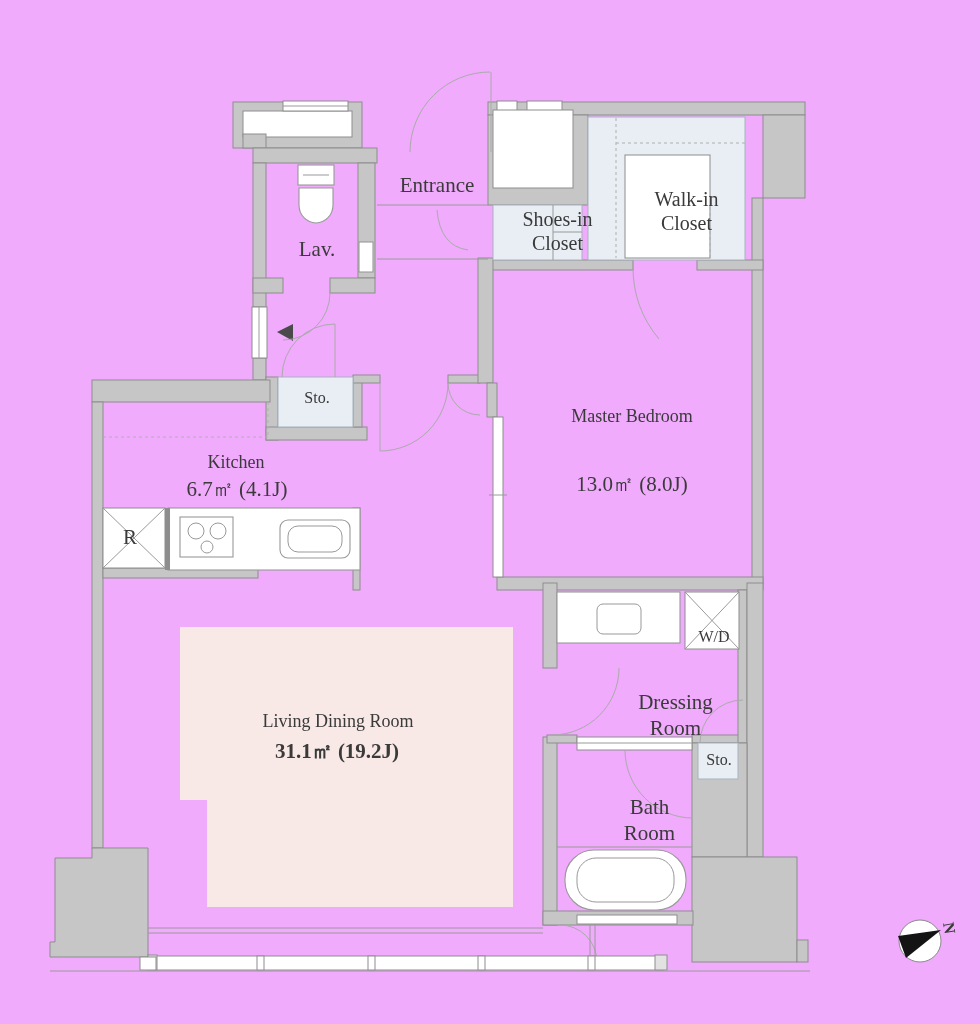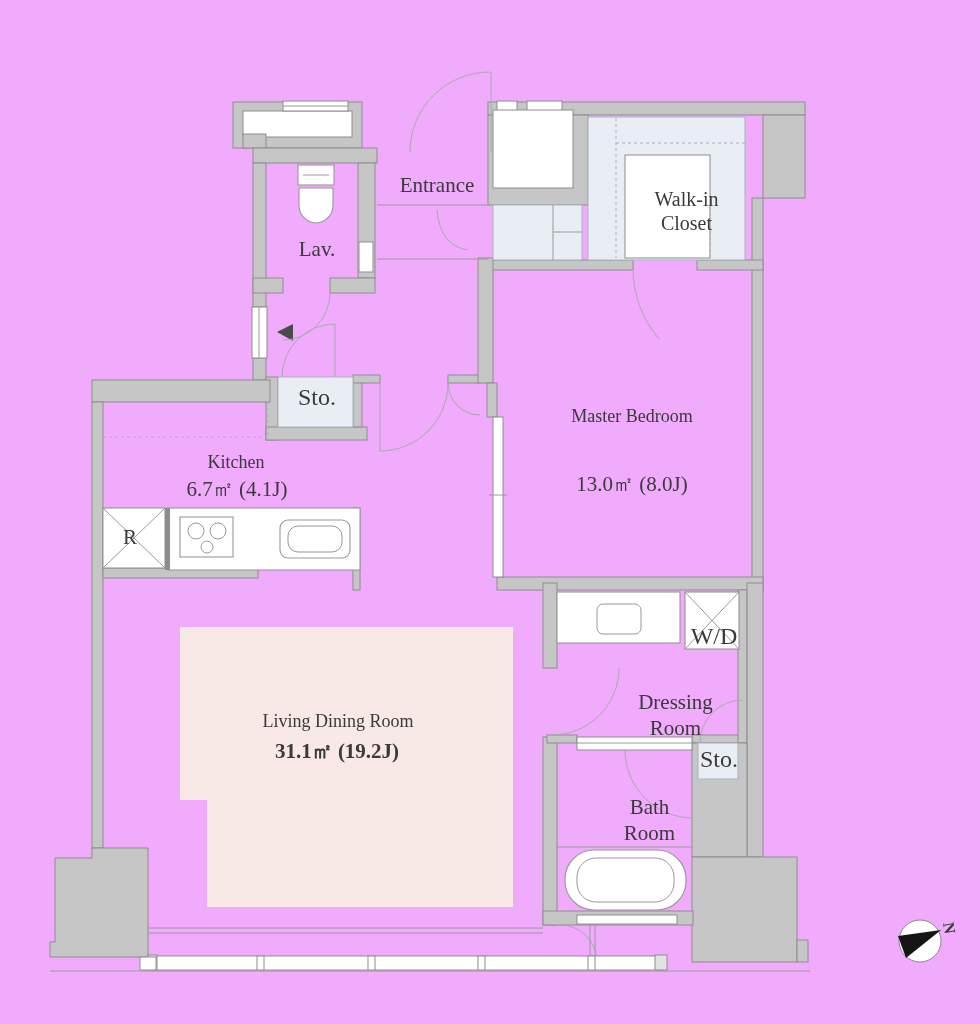--- a/index.html
+++ b/index.html
@@ -18,21 +18,21 @@
   .dash{fill:none;stroke:#b0b0b0;stroke-width:1;stroke-dasharray:3 3;}
   .win{fill:#fff;stroke:#8d8d8d;stroke-width:1;}
   .cap{fill:#e2e2e2;stroke:#8d8d8d;stroke-width:1;}
   .mark{fill:#4a4a4a;stroke:none;}
   .label{position:absolute;transform:translate(-50%,-50%);text-align:center;
          line-height:1.22;white-space:nowrap;}
   .wrap{white-space:normal;padding-left:39px;}
   .fs22{font-size:18px;}
   .fs21{font-size:21px;}
   .fs20{font-size:20px;}
-  .fs18{font-size:24px;}
+  .fs18{font-size:16px;}
   .compass-n{position:absolute;transform:translate(-50%,-50%) rotate(80deg);
              font-size:16px;font-weight:bold;}
 </style>
 </head>
 <body>
 
 <div class="plan">
   <svg width="980" height="1024" viewBox="0 0 980 1024">
 
     <polygon class="pink" points="180,627 513,627 513,907 207,907 207,800 180,800"></polygon>
@@ -185,20 +185,21 @@
 
     <g>
       <circle cx="920" cy="941" r="21" fill="#fff" stroke="#8a8a8a" stroke-width="1"></circle>
       <polygon fill="#141414" points="898,936 941,930 906,958"></polygon>
     </g>
   </svg>
 
   <div class="label fs21" style="left:437px;top:186px;">Entrance</div>
   <div class="label fs21" style="left:317px;top:250px;">Lav.</div>
   <div class="label fs18" style="left:317px;top:398px;">Sto.</div>
+  <div class="label fs20 wrap" style="left:538px;top:231px;width:100px;">Shoes-in Closet</div>
   <div class="label fs20 wrap" style="left:667px;top:211px;width:86px;">Walk-in Closet</div>
   <div class="label fs22" style="left:632px;top:417px;">Master Bedroom</div>
   <div class="label fs21" style="left:632px;top:441px;margin-top:44px;">13.0㎡  (8.0J)</div>
   <div class="label fs22" style="left:236px;top:463px;">Kitchen</div>
   <div class="label fs21" style="left:237px;top:490px;">6.7㎡  (4.1J)</div>
   <div class="label fs21" style="left:130px;top:538px;">R</div>
   <div class="label fs22" style="left:338px;top:722px;">Living Dining Room</div>
   <div class="label fs21" style="left:337px;top:752px;font-weight:bold;">31.1㎡  (19.2J)</div>
   <div class="label fs18" style="left:714px;top:637px;">W/D</div>
   <div class="label fs21 wrap" style="left:656px;top:716px;width:110px;">Dressing Room</div>

